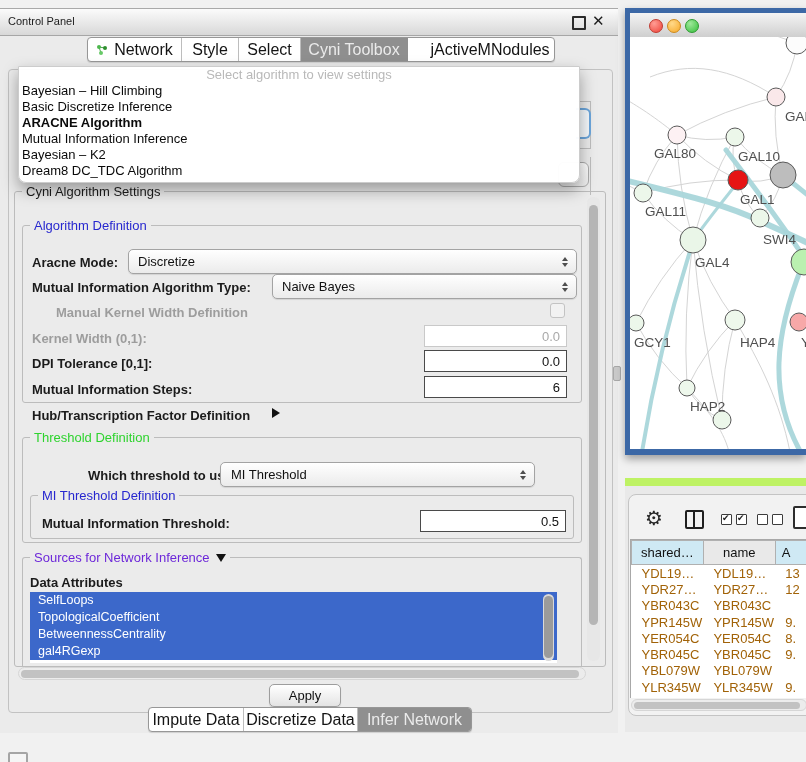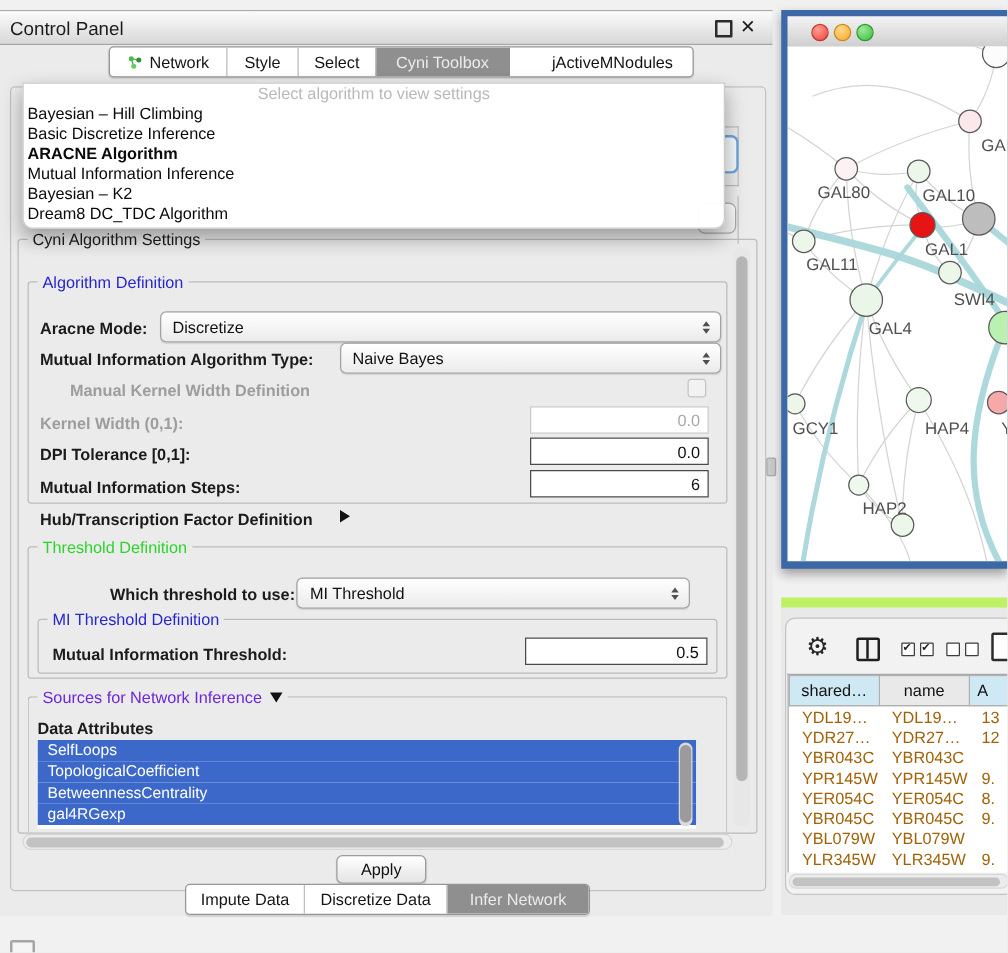--- a/index.html
+++ b/index.html
@@ -3,27 +3,27 @@
 <meta charset="utf-8">
 <style>
   html,body{margin:0;padding:0;background:#ededed;}
   #root{position:relative;width:806px;height:762px;overflow:hidden;background:#f1f1f1;
         font-family:"Liberation Sans","DejaVu Sans",sans-serif;-webkit-font-smoothing:antialiased;}
   .abs{position:absolute;}
   
   .cp-window{left:0;top:8px;width:618px;height:724px;background:#ebebeb;border-top:1px solid #a9a9a9;}
   .cp-titlebar{left:0;top:0;width:618px;height:26px;background:linear-gradient(#fbfbfb,#d8d8d8);
                border-bottom:1px solid #a6a6a6;}
-  .cp-title{left:8px;top:6px;font-size:15px;color:#1c1c1c;}
+  .cp-title{left:8px;top:6px;font-size:11px;color:#1c1c1c;}
   .float-btn{left:572px;top:7px;width:10px;height:10px;border:2px solid #2b2b2b;border-radius:1px;background:transparent;}
   .close-btn{left:592px;top:3px;font-size:15px;font-weight:bold;color:#1b1b1b;}
   
   .seg{position:absolute;display:flex;border:1px solid #979797;border-radius:4px;background:#fff;overflow:hidden;
        box-shadow:0 1px 1px rgba(0,0,0,0.12);}
-  .seg .tab{display:flex;align-items:center;justify-content:center;font-size:13px;color:#141414;
+  .seg .tab{display:flex;align-items:center;justify-content:center;font-size:16px;color:#141414;
             border-right:1px solid #bdbdbd;white-space:nowrap;}
   .seg .tab:last-child{border-right:none;}
   .seg .tab.selected{background:#8f8f8f;color:#ebebeb;border-right-color:#8f8f8f;}
   .net-icon{width:13px;height:12px;margin-right:5px;}
   
   .main-panel{left:8px;top:60px;width:603px;height:642px;background:#ebebeb;border:1px solid #c2c2c2;border-radius:4px;}
   
   .frag-line{background:#bdbdbd;}
   .frag-combo-blue{left:576px;top:99px;width:13px;height:27px;border:2px solid #6ba5da;border-left:none;
                    border-radius:0 6px 6px 0;background:#f4f8fb;}
@@ -190,21 +190,21 @@
     <div class="lbl" style="left:32px;top:373px;">Mutual Information Steps:</div>
     <div class="field" style="left:424px;top:367px;width:135px;height:20px;">6</div>
 
     <div class="lbl" style="left:32px;top:399px;">Hub/Transcription Factor Definition</div>
     <div class="abs tri-right" style="left:272px;top:399px;"></div>
 
     <div class="fieldset" style="left:22px;top:428px;width:558px;height:104px;"></div>
     <div class="legend" style="left:30px;top:422px;color:#2ed32e;">Threshold Definition</div>
 
     <div class="lbl" style="left:88px;top:459px;">Which threshold to use:</div>
-    <div class="combo" style="left:237px;top:453px;width:303px;height:23px;padding-left:10px;">
+    <div class="combo" style="left:220px;top:453px;width:303px;height:23px;padding-left:10px;">
       <span>MI Threshold</span>
       <span class="stepper">
           <span class="tri-up"></span>
           <span class="tri-dn"></span>
         </span>
     </div>
 
     <div class="fieldset" style="left:30px;top:486px;width:542px;height:42px;"></div>
     <div class="legend" style="left:38px;top:480px;color:#2727cf;">MI Threshold Definition</div>
 

